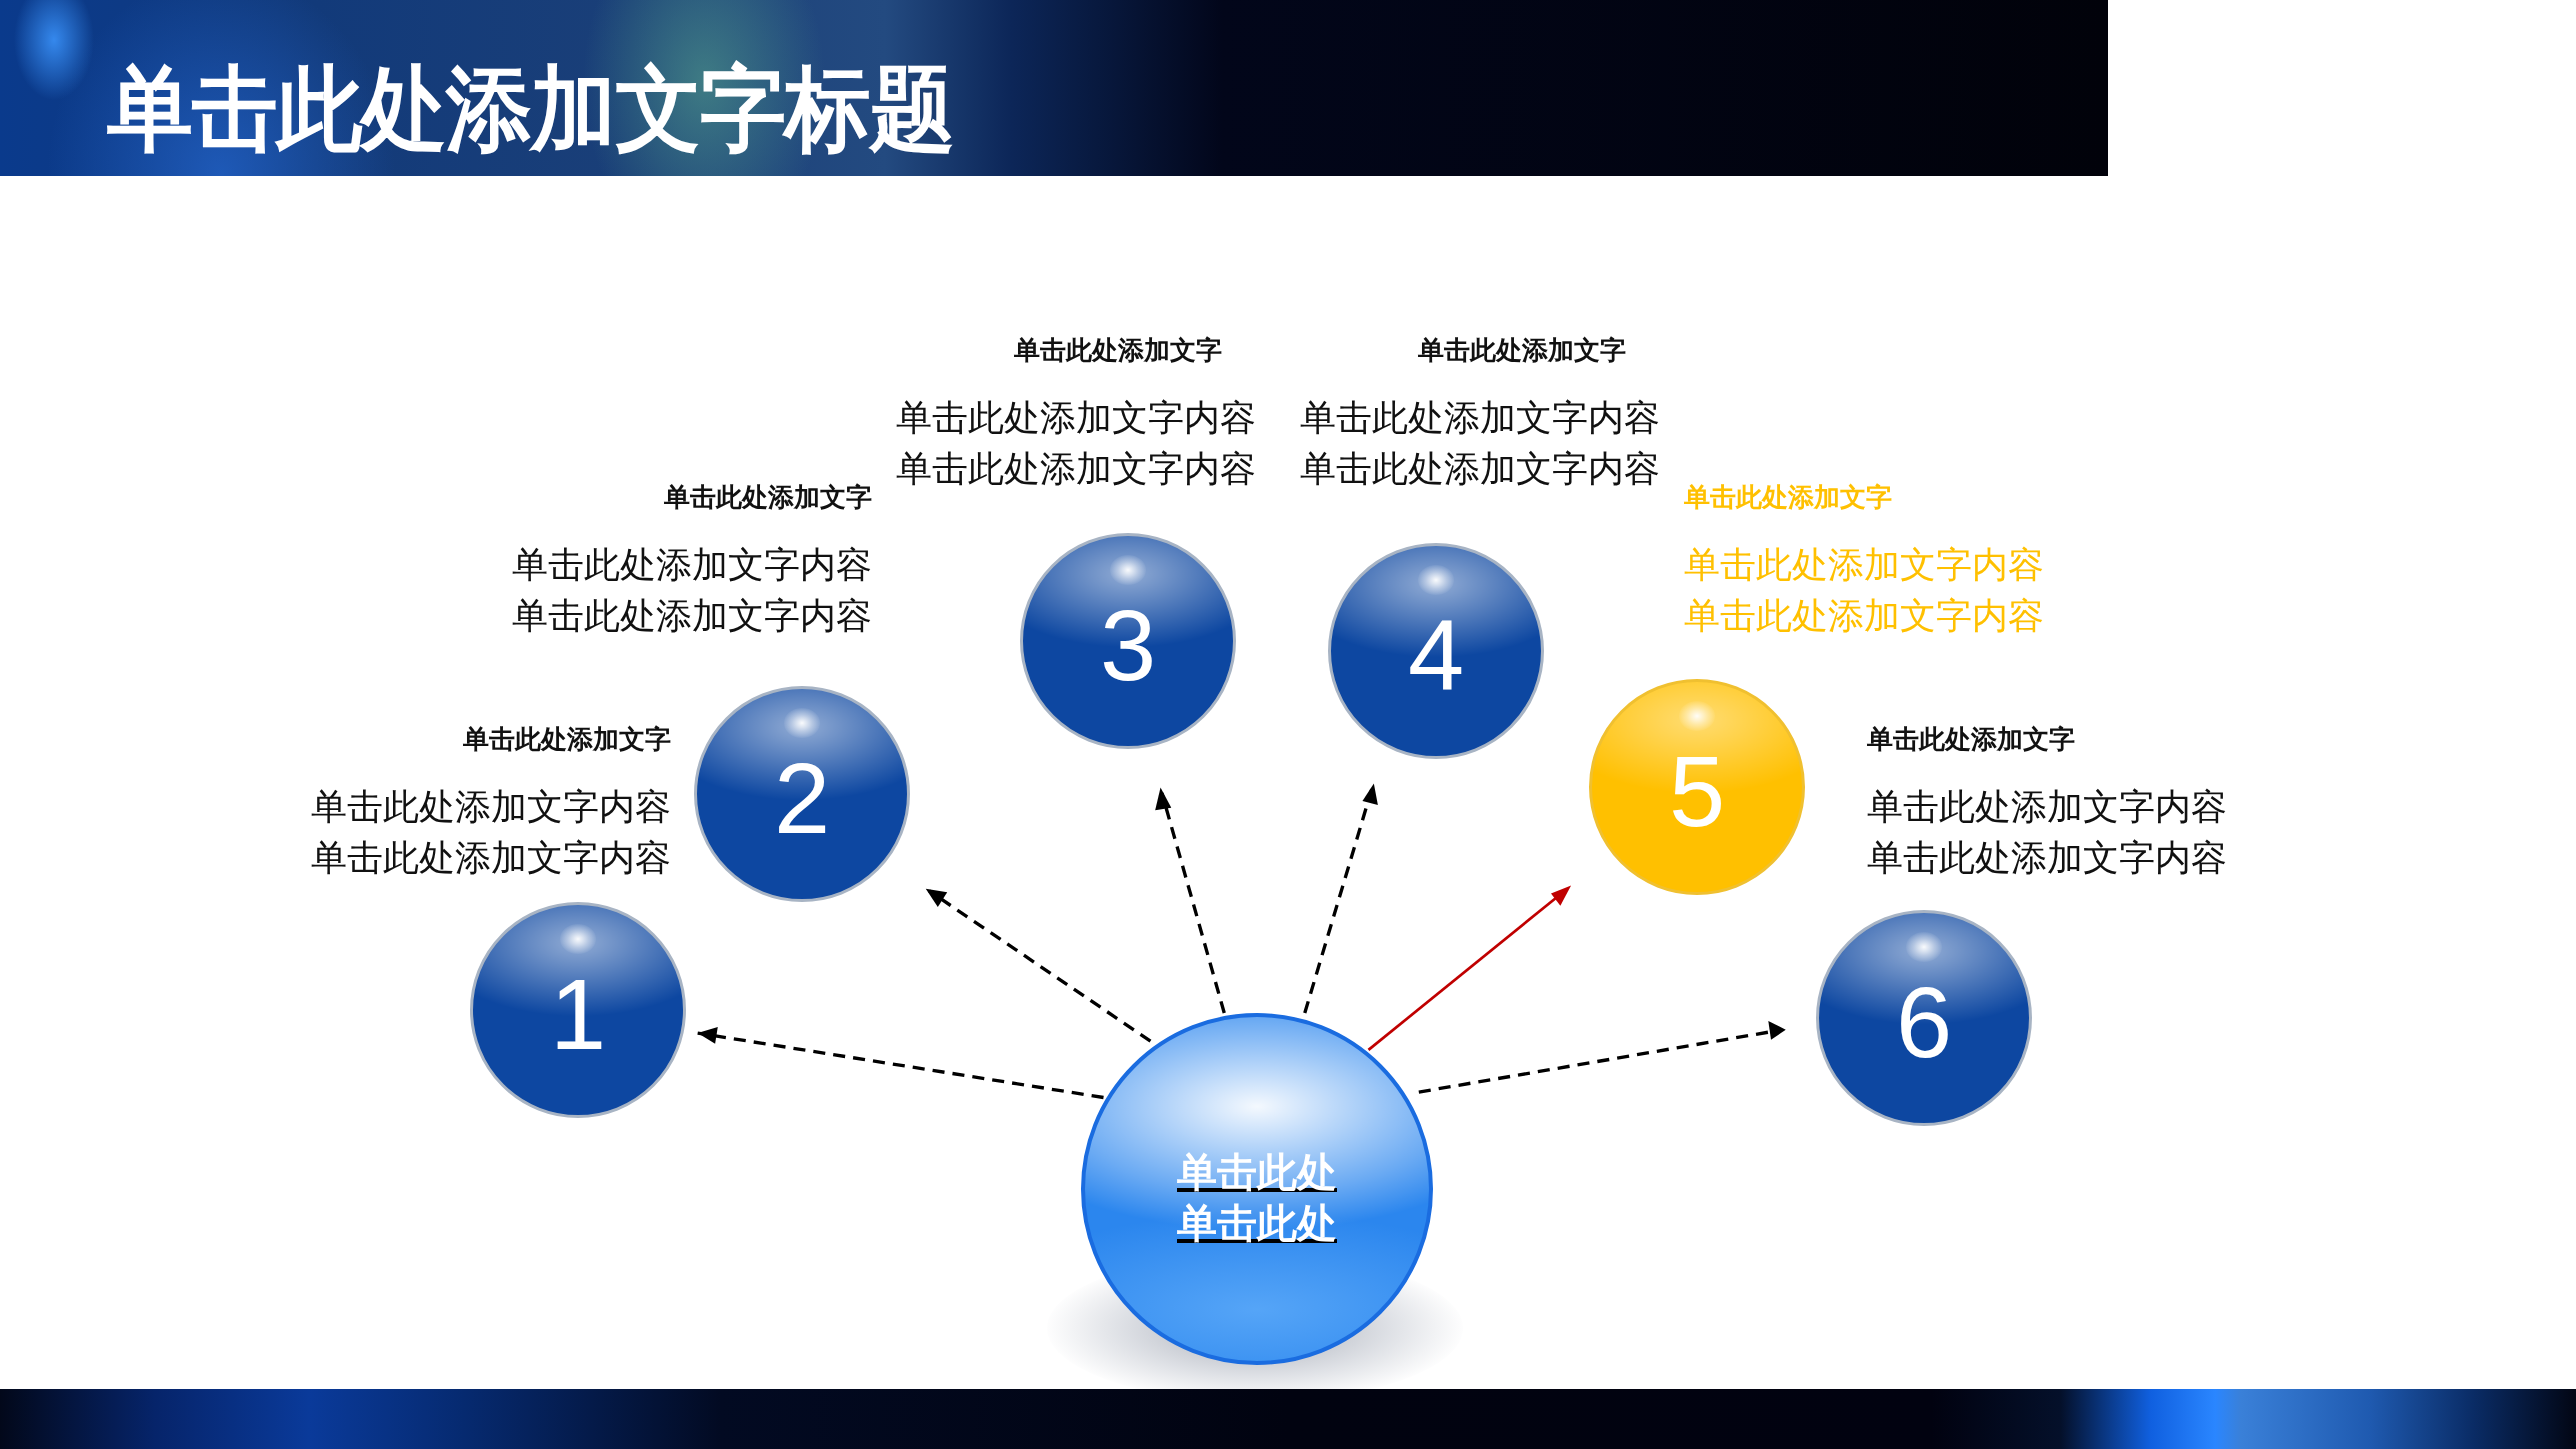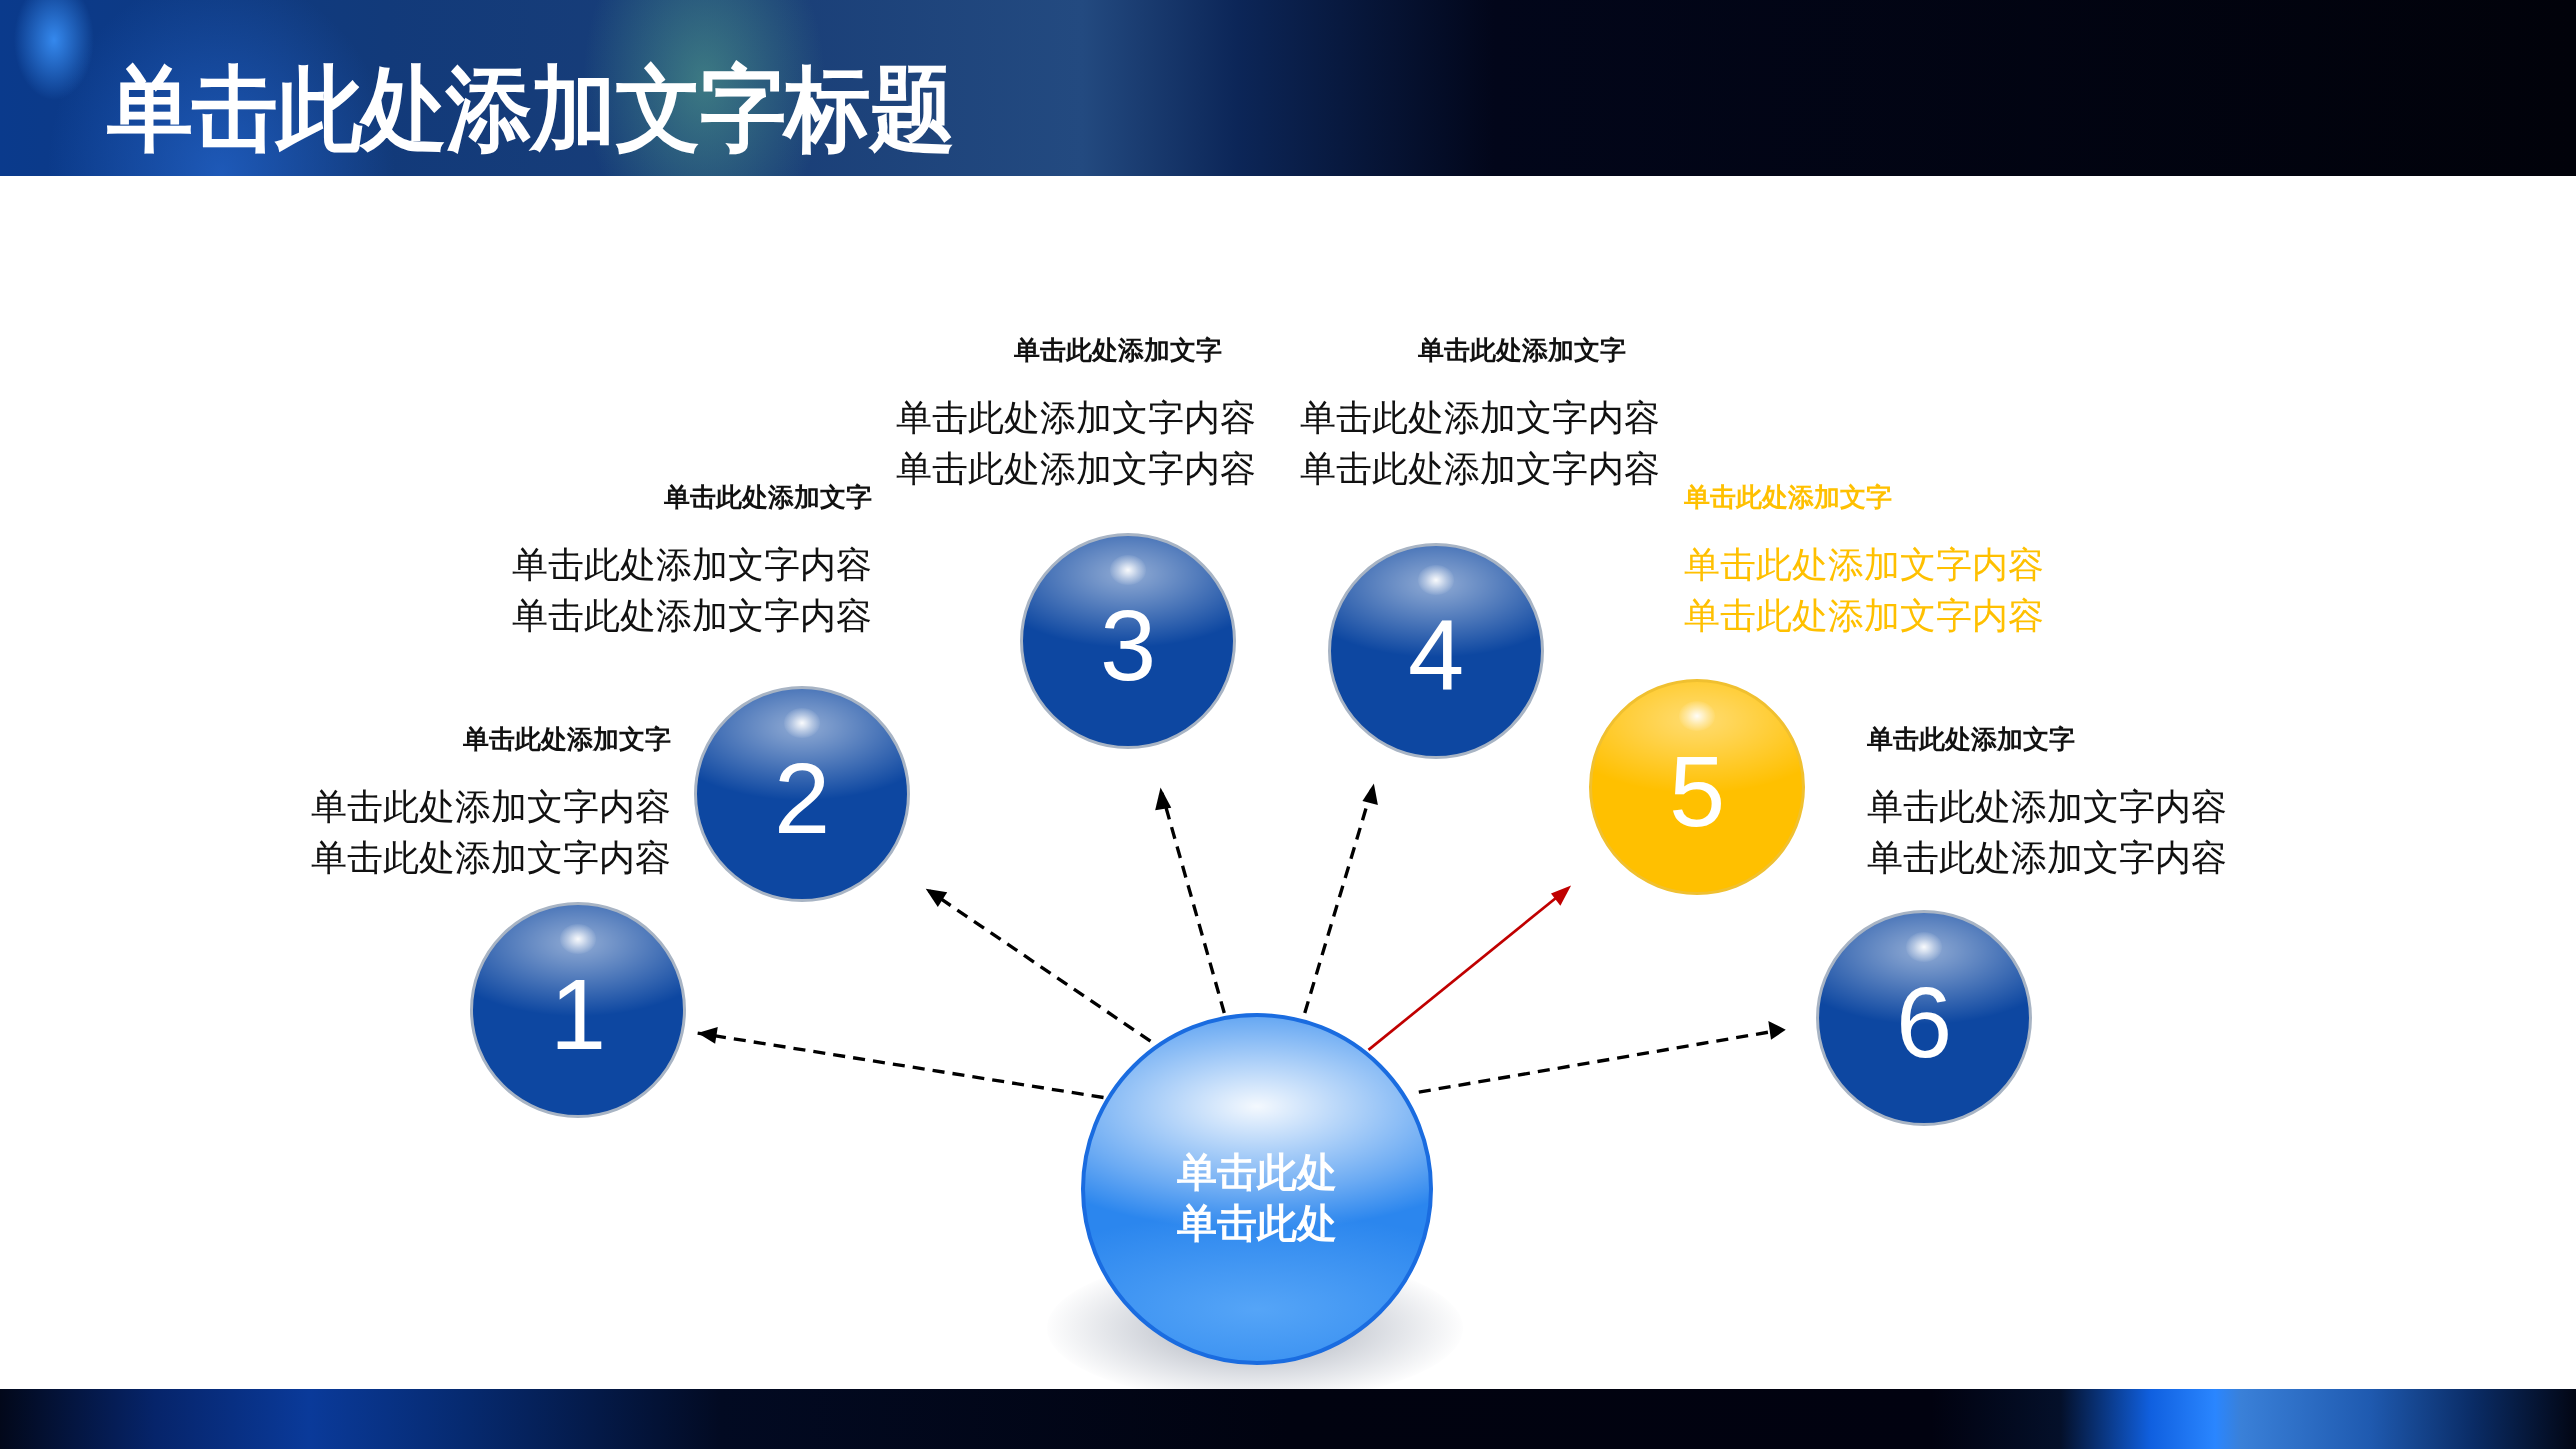--- a/index.html
+++ b/index.html
@@ -1,42 +1,43 @@
 <!DOCTYPE html>
 <html style="font-size:10.7px"><head>
 <meta charset="utf-8">
 <style>
   html, body { margin:0; padding:0; }
   body { width:2576px; height:1449px; position:relative; overflow:hidden; background:#ffffff; font-family:"DejaVu Sans","Liberation Sans",sans-serif; }
-  .header { position:absolute; left:0; top:0; width:2576px; height:176px;
+  .header { position:absolute; left:0; top:0; width:2080px; height:176px;
     background:
       radial-gradient(ellipse 40px 60px at 54px 40px, rgba(60,150,255,0.85), rgba(60,150,255,0) 100%),
       radial-gradient(ellipse 174px 201px at 221px 174px, rgba(40,110,220,0.6), rgba(40,110,220,0) 100%),
       radial-gradient(ellipse 121px 174px at 704px 81px, rgba(90,170,140,0.55), rgba(90,170,140,0) 100%),
       linear-gradient(90deg, #0a3a8c 0%, #123a7a 15%, #1a3f78 30%, #234a80 42%, #0c2658 48%, #02061a 58%, #01020a 100%);
+    padding-left: 28px;
   }
   .title { position:absolute; left:107px; top:62px; font-size:86px; font-weight:bold; color:#ffffff; letter-spacing:-1.3px; line-height:1; white-space:nowrap; transform:scaleY(1.08); transform-origin:left top; }
   .footer { position:absolute; left:0; top:1389px; width:2576px; height:60px;
     background:
       linear-gradient(90deg, #02081a 0%, #06246a 6%, #0a3a9a 12%, #062a70 18%, #020a22 28%, #010310 50%, #010210 75%, #04102a 80%, #1060e0 83.5%, #2a86ff 86%, #3a80d8 87%, #1f5ab0 92%, #0a2c66 96%, #020614 100%);
   }
   .svg-layer { position:absolute; left:0; top:0; width:2576px; height:1449px; }
   .ball { position:absolute; border-radius:50%; box-sizing:border-box; border:3.4px solid #a8b4c4;
     background: radial-gradient(ellipse 70% 35% at 50% 18%, rgba(255,255,255,0.55), rgba(255,255,255,0) 100%), #0d47a1;
     display:flex; align-items:center; justify-content:center; }
   .ball .shine { position:absolute; width:36px; height:29.5px; left:50%; top:19px; margin-left:-18px; border-radius:50%;
     background: radial-gradient(ellipse at center, rgba(255,255,255,0.95) 0%, rgba(255,255,255,0.4) 40%, rgba(255,255,255,0) 75%); }
   .ball .num { color:#ffffff; font-family:"Liberation Sans",sans-serif; font-size:101px; line-height:1; position:relative; top:4px; }
   .ball.yellow { background: radial-gradient(ellipse 70% 35% at 50% 18%, rgba(255,255,255,0.45), rgba(255,255,255,0) 100%), #ffc000; border-color:#f0c030; }
   .center-ball { position:absolute; left:1081px; top:1013px; width:352px; height:352px; border-radius:50%; box-sizing:border-box; border:4px solid #1a6ce0;
     background:
       radial-gradient(ellipse 80% 36% at 50% 26%, rgba(255,255,255,0.95) 0%, rgba(255,255,255,0.3) 70%, rgba(255,255,255,0) 100%),
       radial-gradient(ellipse 80% 28% at 50% 85%, rgba(120,190,255,0.55), rgba(120,190,255,0) 100%),
       #2b86ee;
-    display:flex; align-items:center; justify-content:center; }
+    display:flex; align-items:center; justify-content:center;text-decoration:underline; }
   .center-shadow { position:absolute; left:1047px; top:1254px; width:416px; height:148px; border-radius:50%;
     background: radial-gradient(ellipse at center, rgba(90,100,120,0.55) 0%, rgba(120,130,150,0.25) 45%, rgba(255,255,255,0) 72%); }
   .center-text { color:#ffffff; font-weight:bold; font-size:40px; line-height:51px; text-align:center; width:188px; position:relative; top:9.4px; }
   .label { position:absolute; white-space:nowrap; }
   .label .head { font-weight:bold; font-size:26px; line-height:39px; color:#111111; margin-bottom:21.5px; }
   .label .line { font-size:36px; line-height:51px; color:#111111; }
   .label.right { text-align:right; }
   .label.left { text-align:left; }
   .label.highlight .head, .label.highlight .line { color:#ffc000; }
 </style>

